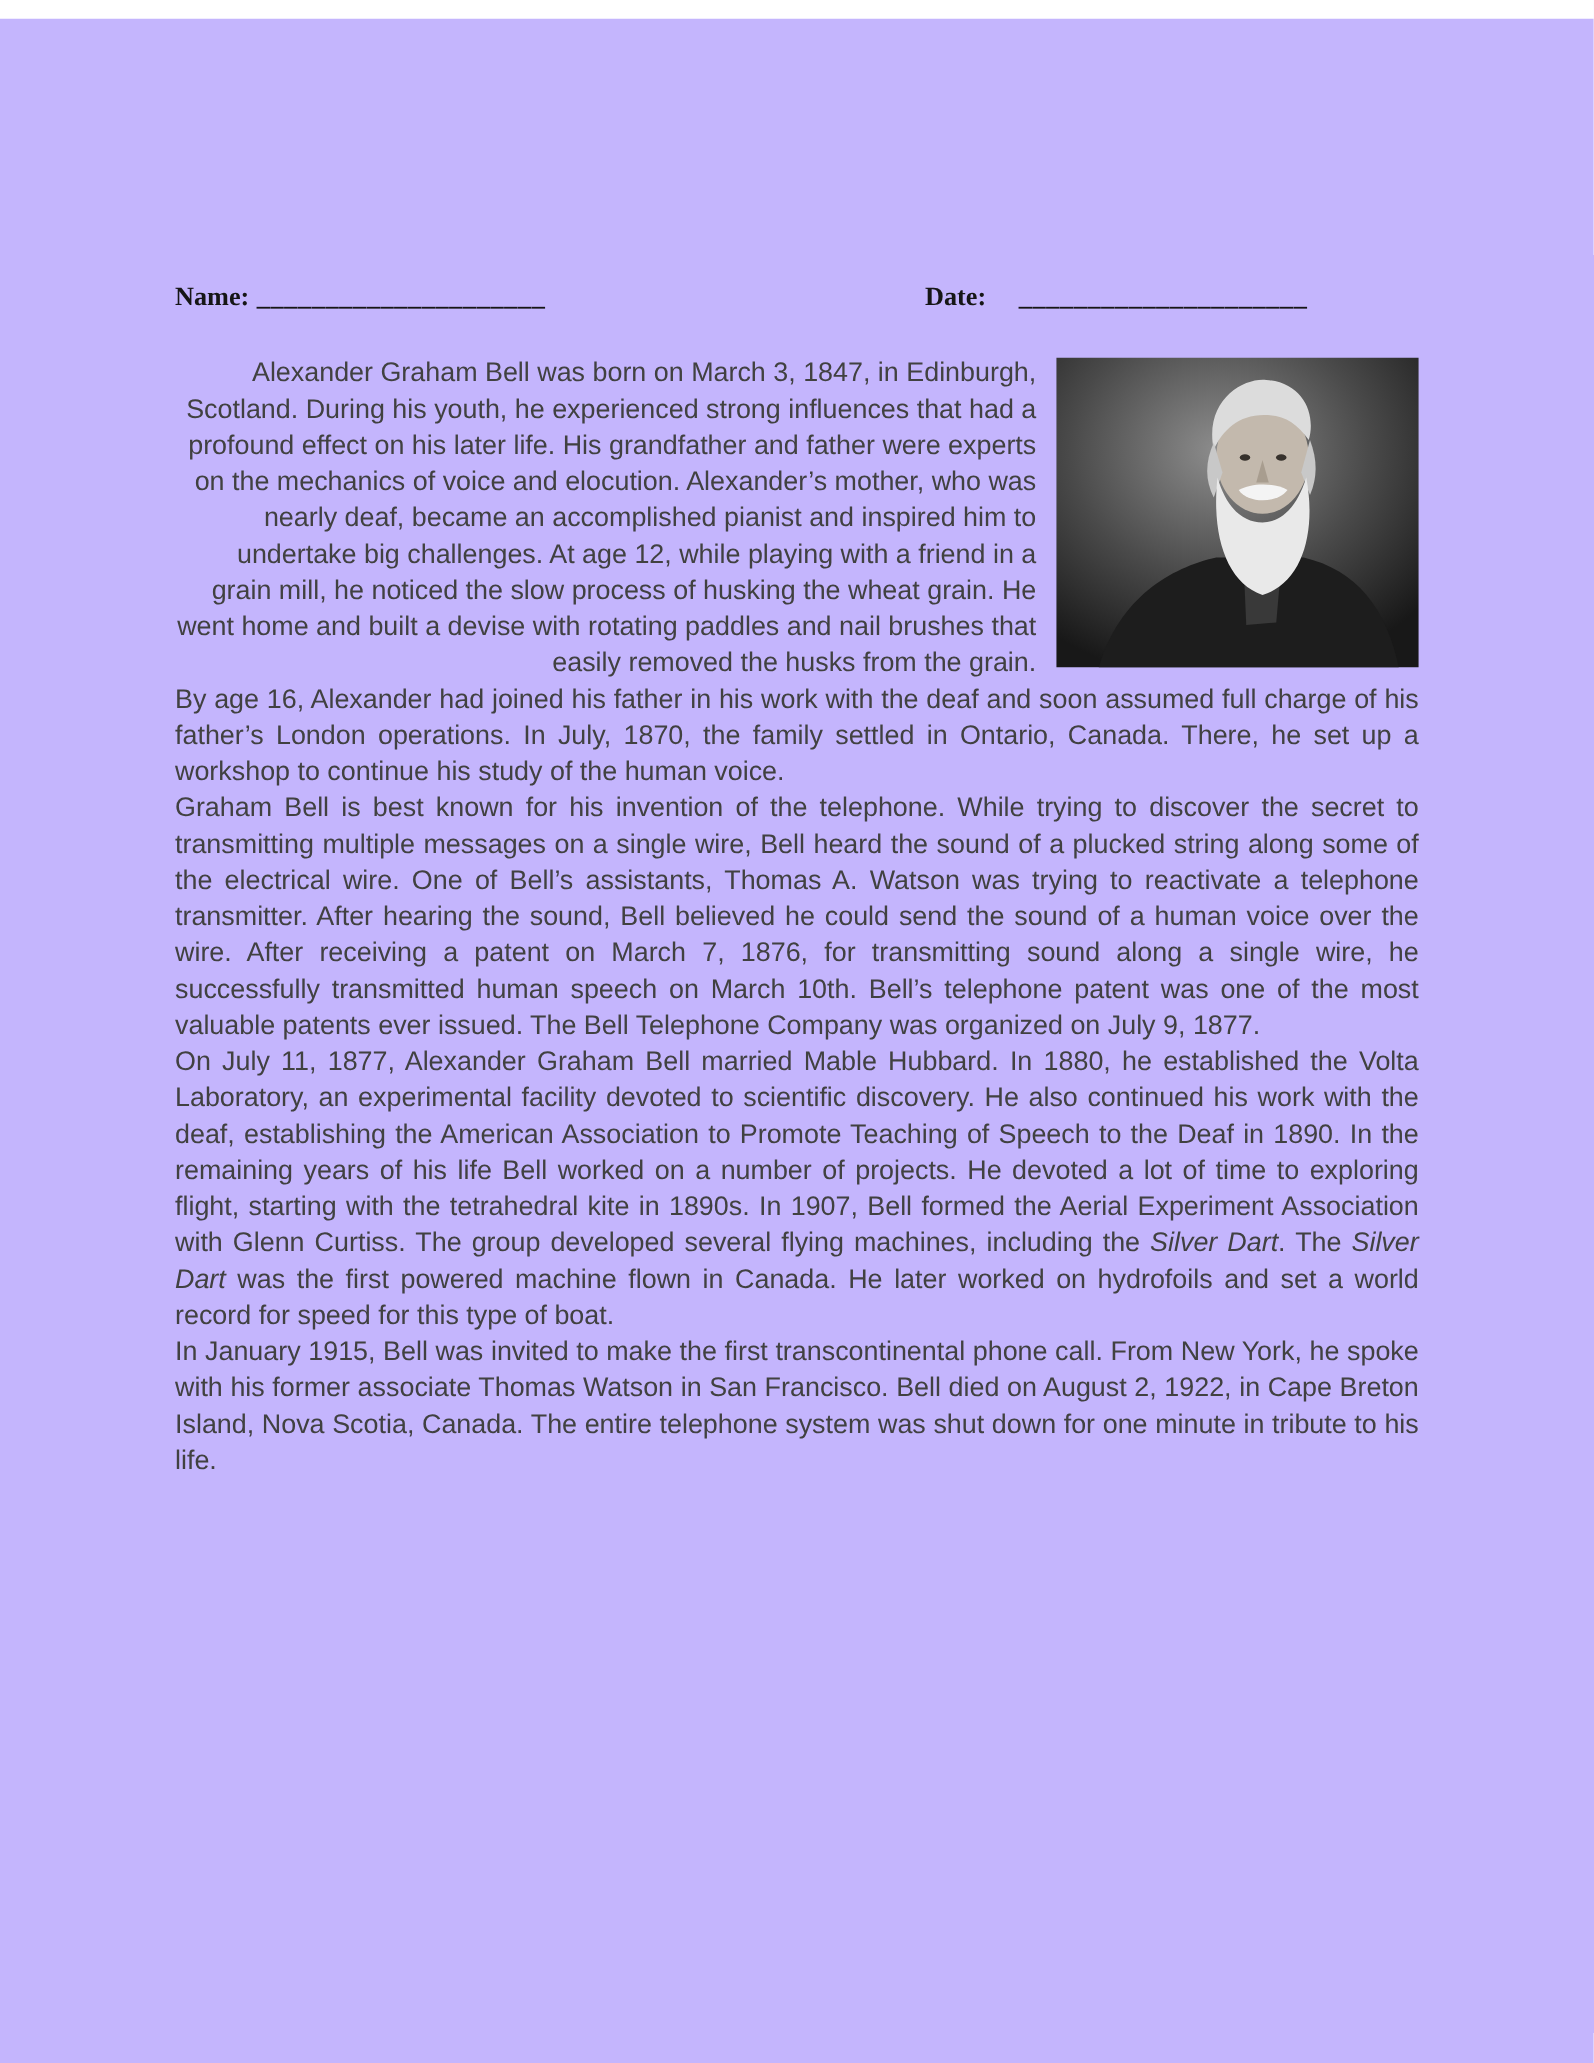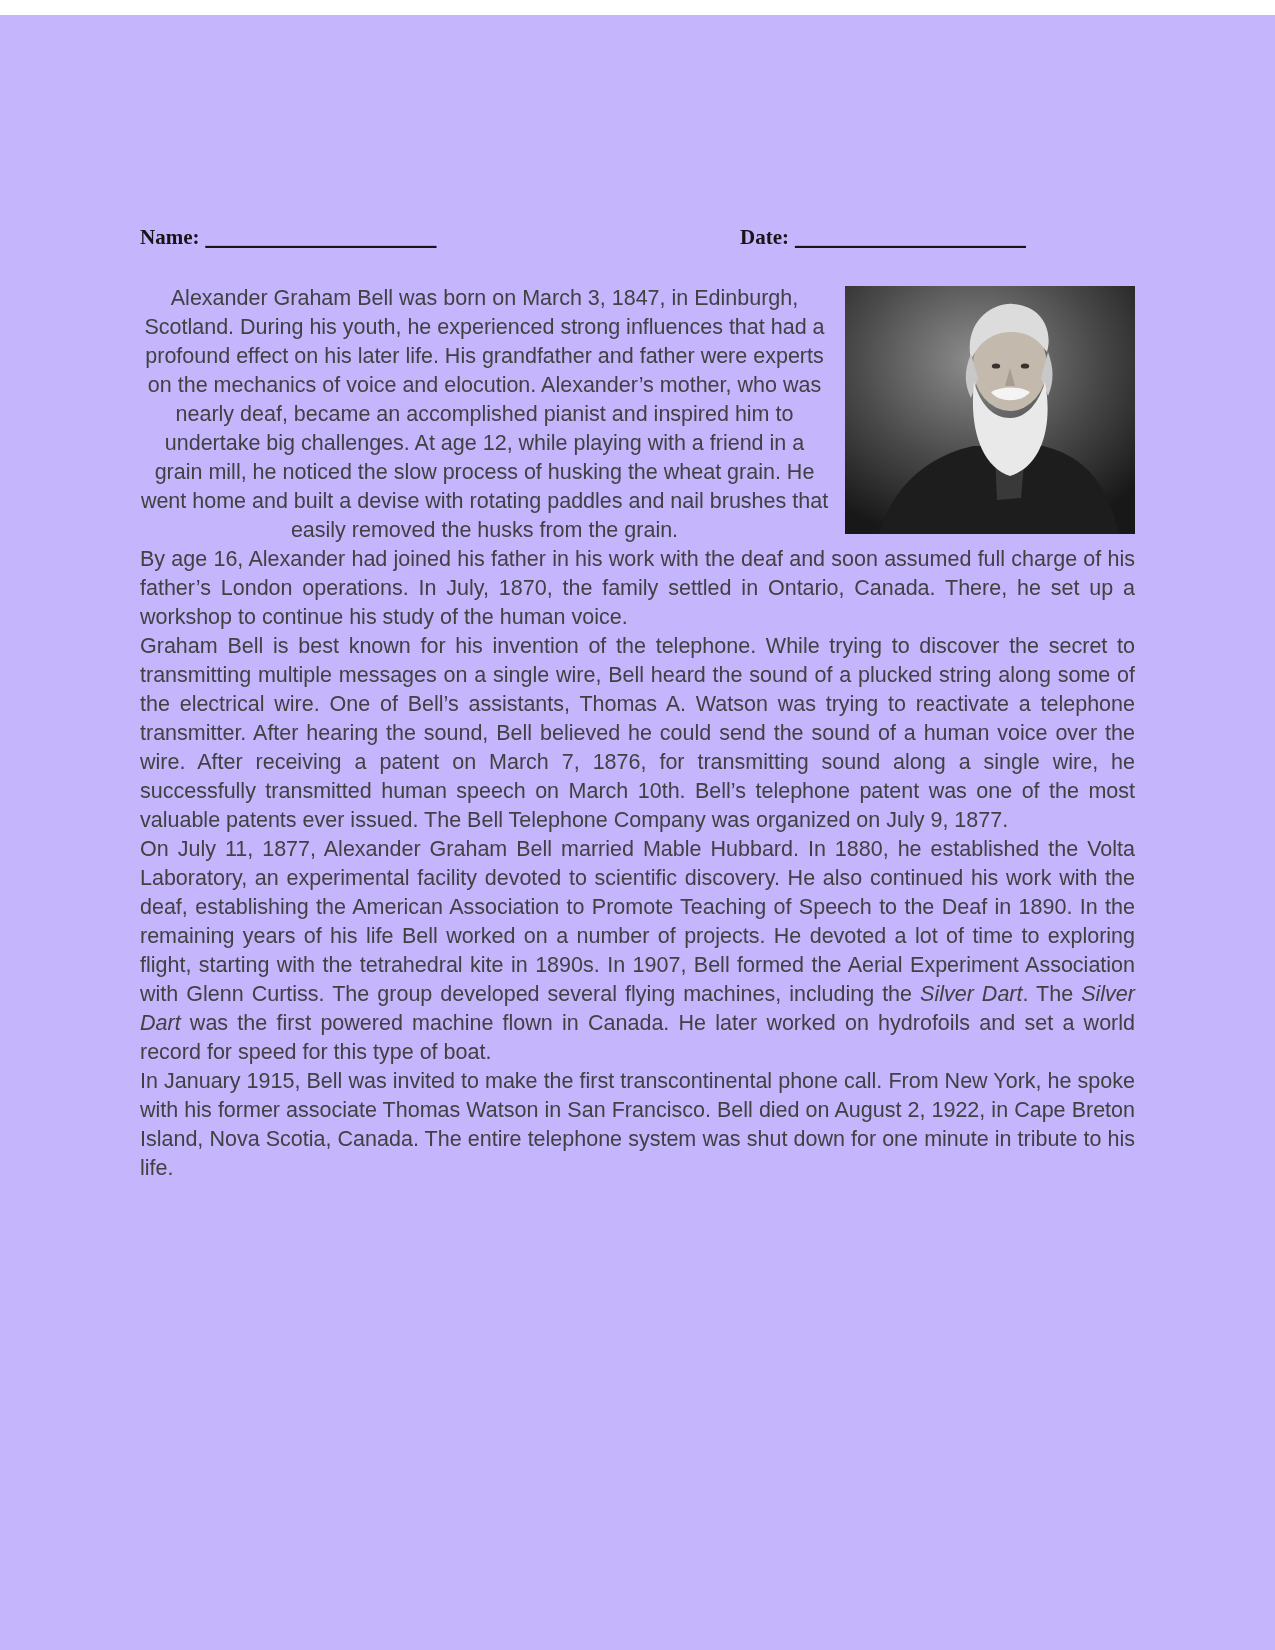--- a/index.html
+++ b/index.html
@@ -18,23 +18,23 @@
   .header-row {
     display: flex;
     align-items: baseline;
     font-family: "Liberation Serif", serif;
     font-weight: bold;
     font-size: 21px;
     color: #161616;
     white-space: nowrap;
   }
   .name-block { width: 600px; display: flex; align-items: baseline; }
-  .date-block { display: flex; align-items: baseline; }
+  .date-block { display: flex; align-items: baseline; gap: 20px; }
   .field-label { margin-right: 6px; }
-  .blank-line { font-weight: bold; letter-spacing: 0.5px; text-decoration: underline; }
+  .blank-line { font-weight: bold; letter-spacing: 0.5px; }
   .doc-title {
     margin-top: 36px;
     text-align: center;
     font-weight: bold;
     font-size: 30px;
     line-height: 36px;
     color: #1c1c1c;
   }
   .doc-subtitle {
     margin-top: 30px;
@@ -44,21 +44,21 @@
     line-height: 34px;
     color: #454545;
   }
   .body-text {
     margin-top: 34px;
     font-size: 21.5px;
     line-height: 29px;
     text-align: justify;
   }
   .body-text p { margin: 0; }
-  .body-text p.align-left { text-align: center; }
+  .body-text p.align-left { text-align: right; }
   .body-text em { }
   .portrait {
     float: right;
     width: 290px;
     height: 248px;
     margin: 2px 0 10px 16px;
     display: block;
   }
 </style>
 </head>

